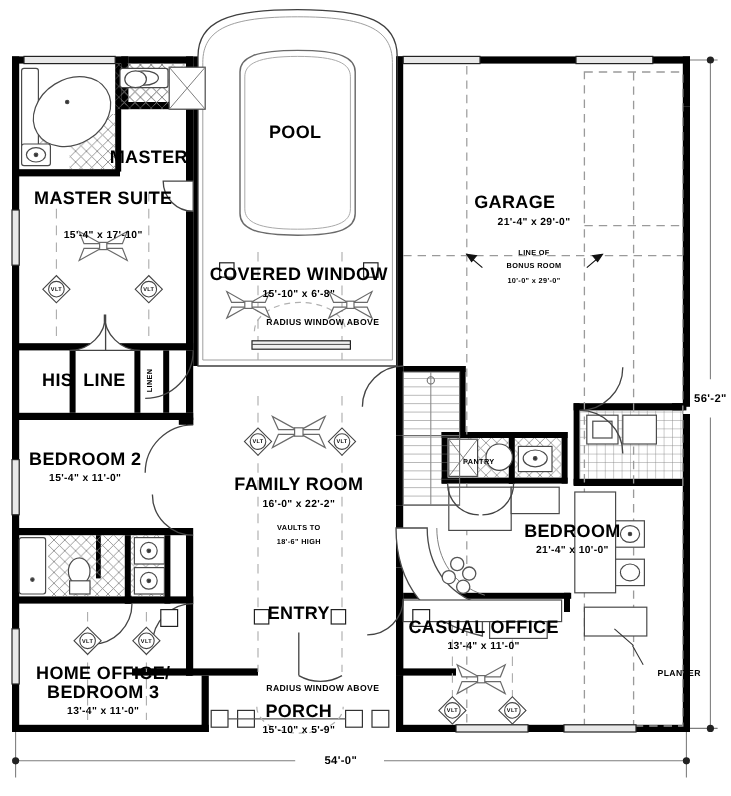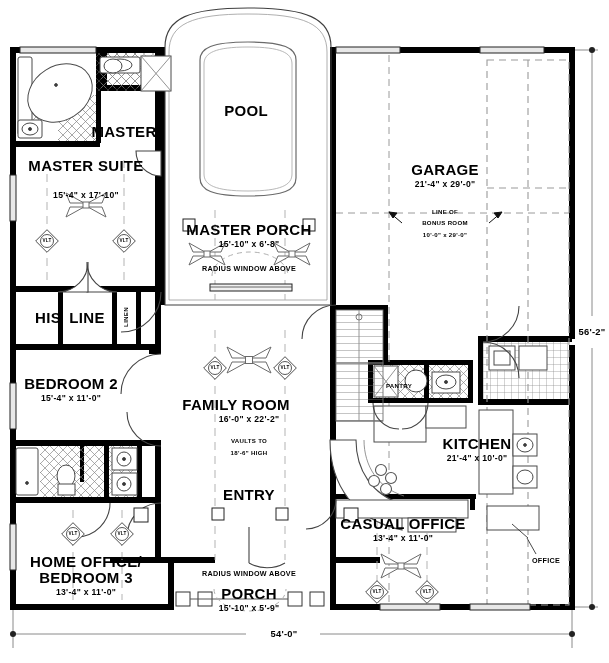--- a/index.html
+++ b/index.html
@@ -5,21 +5,21 @@
 <style>
   html,body{margin:0;padding:0;background:#ffffff;}
   body{width:609px;height:663px;overflow:hidden;
        font-family:"Liberation Sans","DejaVu Sans",sans-serif;color:#000;}
   #plan{position:relative;width:609px;height:663px;}
   svg{display:block;position:absolute;top:0;left:0;}
   .lbl{position:absolute;font-weight:bold;letter-spacing:.3px;white-space:nowrap;
        transform:translate(-50%,-50%);text-align:center;line-height:1.12;}
   .rm-name{font-size:15px;}
   .rm-dim{font-size:8.6px;font-weight:bold;}
-  .sm{font-size:7.2px;font-weight:bold;}
+  .sm{font-size:7.2px;font-weight:bold;margin-left:20px;}
   .xs{font-size:6.1px;font-weight:bold;}
   .dimtxt{font-size:9.4px;font-weight:bold;}
   .vert{writing-mode:vertical-rl;transform:translate(-50%,-50%) rotate(180deg);}
 </style>
 </head>
 <body>
 
 <div id="plan">
 
 <svg width="609" height="663" viewBox="0 0 609 663">
@@ -406,49 +406,49 @@
 
 <div class="lbl rm-name" style="left:71px;top:384px">BEDROOM 2</div>
 <div class="lbl rm-dim" style="left:71px;top:399px">15'-4" x 11'-0"</div>
 
 <div class="lbl rm-name" style="left:86px;top:562px">HOME OFFICE/</div>
 <div class="lbl rm-name" style="left:86px;top:578px">BEDROOM 3</div>
 <div class="lbl rm-dim" style="left:86px;top:593px">13'-4" x 11'-0"</div>
 
 <div class="lbl rm-name" style="left:246px;top:111px">POOL</div>
 
-<div class="lbl rm-name" style="left:249px;top:230px">MASTER PORCH</div>
+<div class="lbl rm-name" style="left:249px;top:230px">COVERED WINDOW</div>
 <div class="lbl rm-dim" style="left:249px;top:245px">15'-10" x 6'-8"</div>
 <div class="lbl sm" style="left:249px;top:269px">RADIUS WINDOW ABOVE</div>
 
-<div class="lbl rm-name" style="left:236px;top:405px">FAMILY ROOM</div>
+<div class="lbl rm-name" style="left:249px;top:405px">FAMILY ROOM</div>
 <div class="lbl rm-dim" style="left:249px;top:420px">16'-0" x 22'-2"</div>
 <div class="lbl xs" style="left:249px;top:441px">VAULTS TO</div>
 <div class="lbl xs" style="left:249px;top:453px">18'-6" HIGH</div>
 
-<div class="lbl rm-name" style="left:249px;top:495px">ENTRY</div>
+<div class="lbl rm-name" style="left:249px;top:512px">ENTRY</div>
 <div class="lbl sm" style="left:249px;top:574px">RADIUS WINDOW ABOVE</div>
 <div class="lbl rm-name" style="left:249px;top:594px">PORCH</div>
 <div class="lbl rm-dim" style="left:249px;top:609px">15'-10" x 5'-9"</div>
 
-<div class="lbl rm-name" style="left:445px;top:170px">GARAGE</div>
+<div class="lbl rm-name" style="left:429px;top:170px">GARAGE</div>
 <div class="lbl rm-dim" style="left:445px;top:185px">21'-4" x 29'-0"</div>
 <div class="lbl xs" style="left:445px;top:212px">LINE OF</div>
 <div class="lbl xs" style="left:445px;top:223px">BONUS ROOM</div>
 <div class="lbl xs" style="left:445px;top:235px">10'-0" x 29'-0"</div>
 
 <div class="lbl xs" style="left:399px;top:386px">PANTRY</div>
 
-<div class="lbl rm-name" style="left:477px;top:444px">KITCHEN</div>
+<div class="lbl rm-name" style="left:477px;top:444px">BEDROOM</div>
 <div class="lbl rm-dim" style="left:477px;top:459px">21'-4" x 10'-0"</div>
 
 <div class="lbl rm-name" style="left:403px;top:524px">CASUAL OFFICE</div>
 <div class="lbl rm-dim" style="left:403px;top:539px">13'-4" x 11'-0"</div>
 
-<div class="lbl sm" style="left:546px;top:561px">OFFICE</div>
+<div class="lbl sm" style="left:546px;top:561px">PLANTER</div>
 
 <div class="lbl dimtxt" style="left:284px;top:634px">54'-0"</div>
 <div class="lbl dimtxt" style="left:592px;top:332px">56'-2"</div>
 
 <div class="lbl xs" style="left:47px;top:241px;font-size:4.6px">VLT</div>
 <div class="lbl xs" style="left:124px;top:241px;font-size:4.6px">VLT</div>
 <div class="lbl xs" style="left:215px;top:368px;font-size:4.6px">VLT</div>
 <div class="lbl xs" style="left:285px;top:368px;font-size:4.6px">VLT</div>
 <div class="lbl xs" style="left:73px;top:534px;font-size:4.6px">VLT</div>
 <div class="lbl xs" style="left:122px;top:534px;font-size:4.6px">VLT</div>

